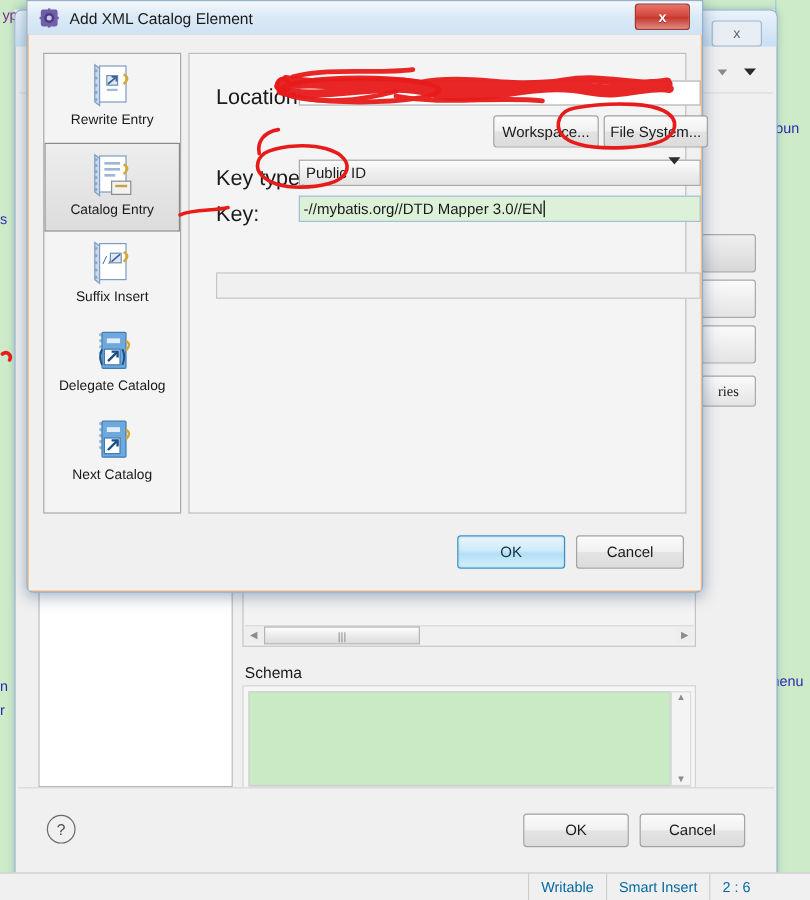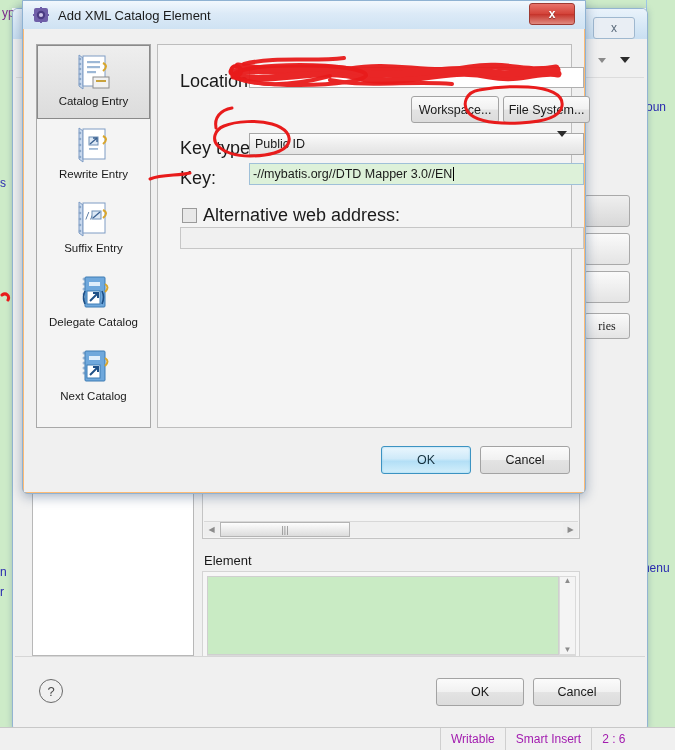--- a/index.html
+++ b/index.html
@@ -31,21 +31,21 @@
   .bg-code-text.purple { color: #7a2a8a; }
 
   
   .status-bar {
     position: absolute; left: 0; bottom: 0; width: 675px; height: 22px;
     background: #f0f0f0;
     border-top: 1px solid #c8c8c8;
     display: flex; align-items: center;
   }
   .status-cell {
-    font-size: 12px; color: #a21caf;
+    font-size: 12px; color: #0369a1;
     padding: 0 10px; height: 100%;
     display: flex; align-items: center;
     border-right: 1px solid #cfcfcf;
   }
   .status-cell.first { border-left: 1px solid #cfcfcf; }
 
   
   .prefs-window {
     position: absolute; left: 12px; top: 8px;
     width: 634px; height: 722px;
@@ -425,21 +425,21 @@
                 <span class="sb-tri">◀</span>
               </div>
             <div class="scroll-thumb" style="width:128px;margin-left:1px;">|||</div>
             <div style="flex:1"></div>
             <div class="scroll-arrow">
                 <span class="sb-tri">▶</span>
               </div>
           </div>
         </div>
 
-        <div class="details-label">Element</div>
+        <div class="details-label">Schema</div>
 
         <div class="details-group">
           <div class="details-text"></div>
           <div class="details-vscroll">
             <span class="sb-tri">▲</span>
             <span class="sb-tri">▼</span>
           </div>
           <div class="details-hscroll">
             <span class="sb-tri">◀</span>
             <span class="sb-tri">▶</span>
@@ -474,20 +474,42 @@
           <rect x="13" y="7" width="3" height="2" fill="#6f5fa8"></rect>
         </svg>
       </span>
       <span class="dlg-title">Add XML Catalog Element</span>
       <div class="dlg-close">x</div>
     </div>
 
     <div class="dlg-body">
 
       <div class="dlg-iconlist">
+
+        <div class="icon-item">
+          <span class="icon-art">
+            <svg width="46" height="42" viewBox="0 0 46 42">
+              <path d="M8 4 L12 7 L12 38 L8 35 Z" fill="#c9d9ee" stroke="#7e9cc4" stroke-width="1"></path>
+              <g fill="#8aa6c8">
+                  <circle cx="9" cy="9" r="1.3"></circle>
+                  <circle cx="9" cy="15" r="1.3"></circle>
+                  <circle cx="9" cy="21" r="1.3"></circle>
+                  <circle cx="9" cy="27" r="1.3"></circle>
+                  <circle cx="9" cy="33" r="1.3"></circle>
+                </g>
+              <rect x="12" y="5" width="22" height="30" fill="#ffffff" stroke="#7e9cc4"></rect>
+              <rect x="18" y="13" width="9" height="8" fill="#dce8f5" stroke="#6f8fb6"></rect>
+              <path d="M19 20 L26 14" stroke="#3a6090" stroke-width="1.4"></path>
+              <path d="M22 14 L26 14 L26 18" fill="none" stroke="#3a6090" stroke-width="1.4"></path>
+              <rect x="18" y="24" width="9" height="1.8" fill="#9db8d6"></rect>
+              <path d="M32 12 q6 3 0 8" stroke="#d9a62c" stroke-width="2" fill="none"></path>
+            </svg>
+          </span>
+          <span class="icon-item-label">Rewrite Entry</span>
+        </div>
 
         <div class="icon-item selected">
           <span class="icon-art">
             <svg width="46" height="42" viewBox="0 0 46 42">
               <path d="M8 4 L12 7 L12 38 L8 35 Z" fill="#c9d9ee" stroke="#7e9cc4" stroke-width="1"></path>
               <g fill="#8aa6c8">
                   <circle cx="9" cy="8" r="1.3"></circle>
                   <circle cx="9" cy="13" r="1.3"></circle>
                   <circle cx="9" cy="18" r="1.3"></circle>
                   <circle cx="9" cy="23" r="1.3"></circle>
@@ -511,49 +533,27 @@
             <svg width="46" height="42" viewBox="0 0 46 42">
               <path d="M8 4 L12 7 L12 38 L8 35 Z" fill="#c9d9ee" stroke="#7e9cc4" stroke-width="1"></path>
               <g fill="#8aa6c8">
                   <circle cx="9" cy="9" r="1.3"></circle>
                   <circle cx="9" cy="15" r="1.3"></circle>
                   <circle cx="9" cy="21" r="1.3"></circle>
                   <circle cx="9" cy="27" r="1.3"></circle>
                   <circle cx="9" cy="33" r="1.3"></circle>
                 </g>
               <rect x="12" y="5" width="22" height="30" fill="#ffffff" stroke="#7e9cc4"></rect>
-              <rect x="18" y="13" width="9" height="8" fill="#dce8f5" stroke="#6f8fb6"></rect>
-              <path d="M19 20 L26 14" stroke="#3a6090" stroke-width="1.4"></path>
-              <path d="M22 14 L26 14 L26 18" fill="none" stroke="#3a6090" stroke-width="1.4"></path>
-              <rect x="18" y="24" width="9" height="1.8" fill="#9db8d6"></rect>
-              <path d="M32 12 q6 3 0 8" stroke="#d9a62c" stroke-width="2" fill="none"></path>
-            </svg>
-          </span>
-          <span class="icon-item-label">Rewrite Entry</span>
-        </div>
-
-        <div class="icon-item">
-          <span class="icon-art">
-            <svg width="46" height="42" viewBox="0 0 46 42">
-              <path d="M8 4 L12 7 L12 38 L8 35 Z" fill="#c9d9ee" stroke="#7e9cc4" stroke-width="1"></path>
-              <g fill="#8aa6c8">
-                  <circle cx="9" cy="9" r="1.3"></circle>
-                  <circle cx="9" cy="15" r="1.3"></circle>
-                  <circle cx="9" cy="21" r="1.3"></circle>
-                  <circle cx="9" cy="27" r="1.3"></circle>
-                  <circle cx="9" cy="33" r="1.3"></circle>
-                </g>
-              <rect x="12" y="5" width="22" height="30" fill="#ffffff" stroke="#7e9cc4"></rect>
               <text x="14" y="21" font-size="8" fill="#3a6090" font-family="monospace">//</text>
               <rect x="21" y="13" width="9" height="8" fill="#dce8f5" stroke="#6f8fb6"></rect>
               <path d="M22 20 L29 14" stroke="#3a6090" stroke-width="1.3"></path>
               <path d="M32 12 q6 3 0 8" stroke="#d9a62c" stroke-width="2" fill="none"></path>
             </svg>
           </span>
-          <span class="icon-item-label">Suffix Entry</span>
+          <span class="icon-item-label">Suffix Insert</span>
         </div>
 
         <div class="icon-item">
           <span class="icon-art">
             <svg width="46" height="42" viewBox="0 0 46 42">
               <g fill="#9fb8d4">
                   <circle cx="13" cy="7" r="1.5"></circle>
                   <circle cx="13" cy="12" r="1.5"></circle>
                   <circle cx="13" cy="17" r="1.5"></circle>
                   <circle cx="13" cy="22" r="1.5"></circle>
@@ -613,24 +613,20 @@
         </div>
 
         <div class="field-row" style="left:22px;top:123px;">
           <span class="field-label">Key:</span>
         </div>
         <div class="text-input green" style="position:absolute;left:91px;top:118px;width:335px;height:22px;">
           <span>-//mybatis.org//DTD Mapper 3.0//EN</span>
             <span class="caret"></span>
         </div>
 
-        <div class="checkbox-row" style="left:24px;top:160px;">
-          <span class="checkbox"></span>
-          <span class="field-label">Alternative web address:</span>
-        </div>
         <div class="text-input disabled" style="position:absolute;left:22px;top:182px;width:404px;height:22px;"></div>
       </div>
 
       <div class="dlg-ok">OK</div>
       <div class="btn-std dlg-cancel">Cancel</div>
     </div>
   </div>
 
   <div class="annot" style="left:0;top:0;width:675px;height:750px;">
     <svg width="675" height="750" viewBox="0 0 675 750">

